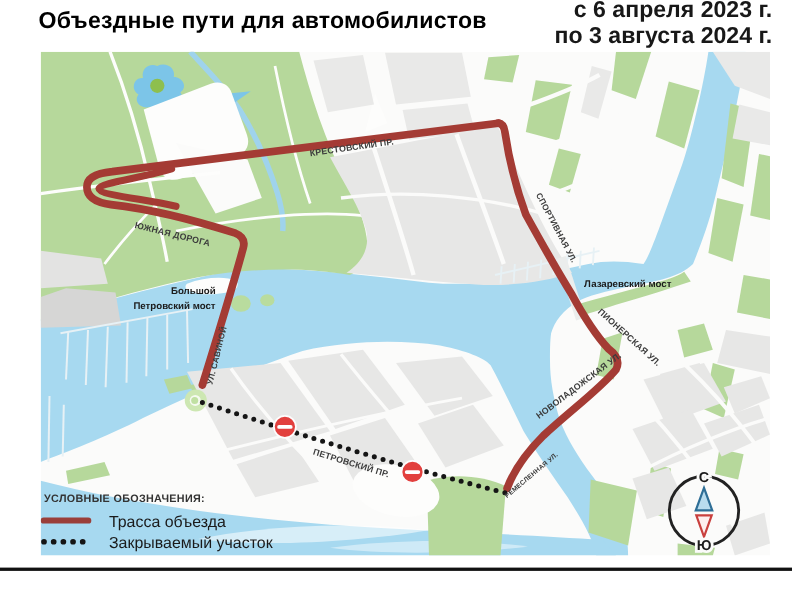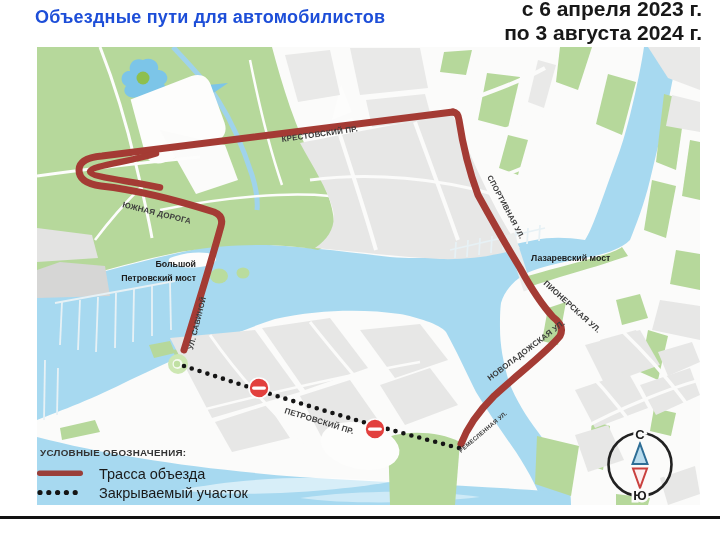--- a/index.html
+++ b/index.html
@@ -256,18 +256,18 @@
       <path d="M640,443.5 L647.5,464 L632.5,464 Z" fill="#b9dcee" stroke="#2e6e96" stroke-width="2"></path>
 
       <path d="M633,468.5 L647,468.5 L640,488 Z" fill="#fdeeee" stroke="#c9403e" stroke-width="2"></path>
 
       <text x="640" y="438.5" text-anchor="middle" font-size="13" font-weight="bold" fill="#1c1c1c" style="paint-order:stroke" stroke="#fbfbfa" stroke-width="5" font-family="Liberation Sans, sans-serif">С</text>
       <text x="640" y="500" text-anchor="middle" font-size="13" font-weight="bold" fill="#1c1c1c" style="paint-order:stroke" stroke="#fbfbfa" stroke-width="5" font-family="Liberation Sans, sans-serif">Ю</text>
     </g>
   </g>
 </svg>
 
-<div style="position:absolute;left:35px;top:7px;font-size:18px;font-weight:bold;color:#1d4ed8;letter-spacing:0.2px;">Объездные пути для автомобилистов</div>
+<div style="position:absolute;left:35px;top:7px;font-size:21px;font-weight:bold;color:#000000;letter-spacing:0.2px;">Объездные пути для автомобилистов</div>
 
 <div style="position:absolute;right:18px;top:-3px;width:300px;text-align:right;font-size:21px;font-weight:bold;color:#181818;line-height:24px;">с 6 апреля 2023 г.<br>по 3 августа 2024 г.</div>
 
 <div style="position:absolute;left:0;top:516px;width:720px;height:2.5px;background:#111;"></div>
 </div>
 
 </body></html>

